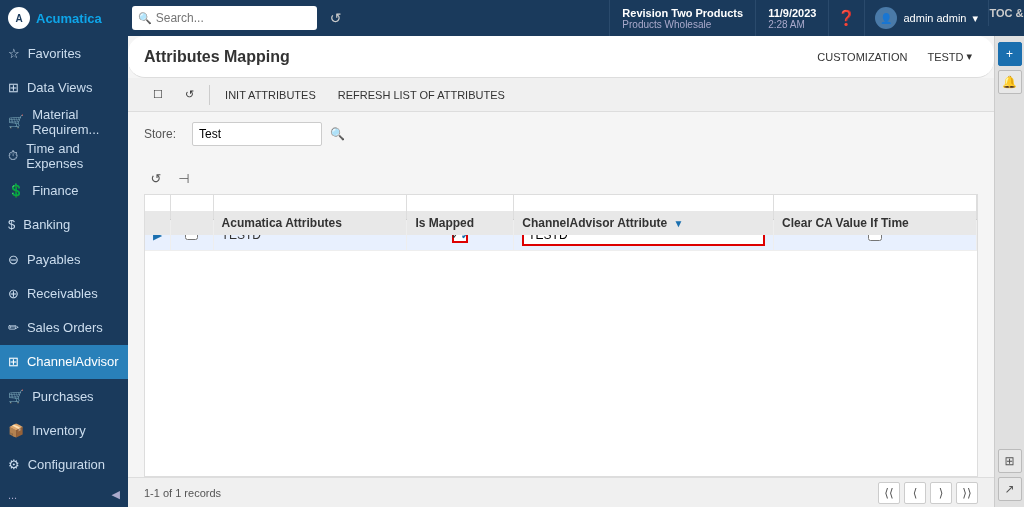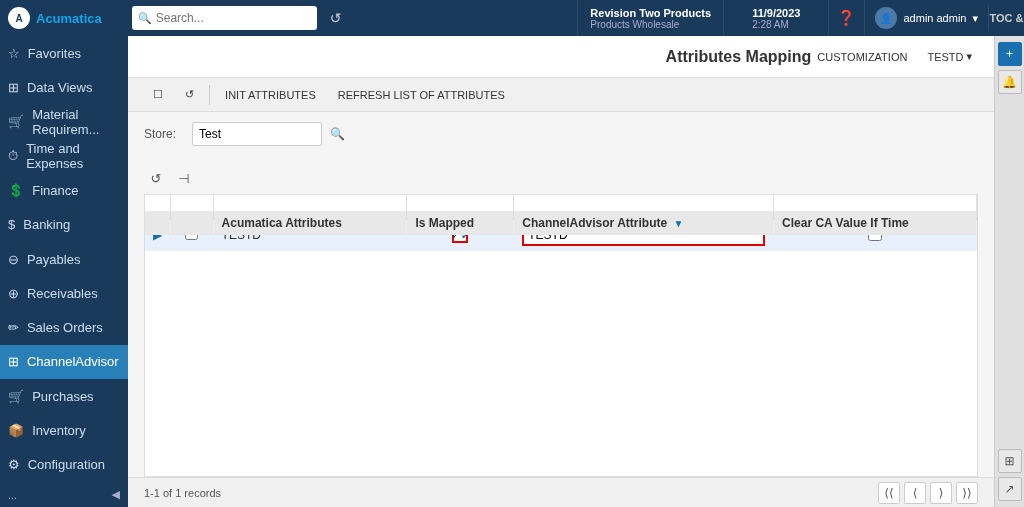--- a/index.html
+++ b/index.html
@@ -64,39 +64,39 @@
       align-items: center;
       justify-content: center;
       color: #ccc;
       cursor: pointer;
       font-size: 14px;
       margin-left: 4px;
     }
     .nav-right {
       margin-left: auto;
       display: flex;
-      align-items: center;
+      align-items: flex-start;
     }
     .company-info {
       background: #1a3a5c;
       color: #fff;
       padding: 0 12px;
       height: 36px;
       display: flex;
       flex-direction: column;
       justify-content: center;
       border-left: 1px solid #2a4a6c;
       cursor: pointer;
     }
     .company-info .company-name { font-size: 11px; font-weight: 600; }
     .company-info .company-sub { font-size: 10px; color: #aac; }
     .date-info {
       background: #1a3a5c;
       color: #fff;
-      padding: 0 28px;
+      padding: 0 12px;
       height: 36px;
       display: flex;
       flex-direction: column;
       justify-content: center;
       border-left: 1px solid #2a4a6c;
       cursor: pointer;
     }
     .date-info .date-val { font-size: 11px; font-weight: 600; }
     .date-info .time-val { font-size: 10px; color: #aac; }
     .help-btn {
@@ -189,22 +189,23 @@
     }
 
     
     .content-header {
       background: #fff;
       border-bottom: 1px solid #ddd;
       padding: 0 16px;
       height: 42px;
       display: flex;
       align-items: center;
-      justify-content: flex-end;
-      flex-shrink: 0;
+      justify-content: space-between;
+      flex-shrink: 0;
+      border-radius: 17px;
     }
     .page-title-text {
       font-size: 16px;
       font-weight: 600;
       color: #333;
     }
     .header-right-btns {
       display: flex;
       align-items: center;
       gap: 8px;

